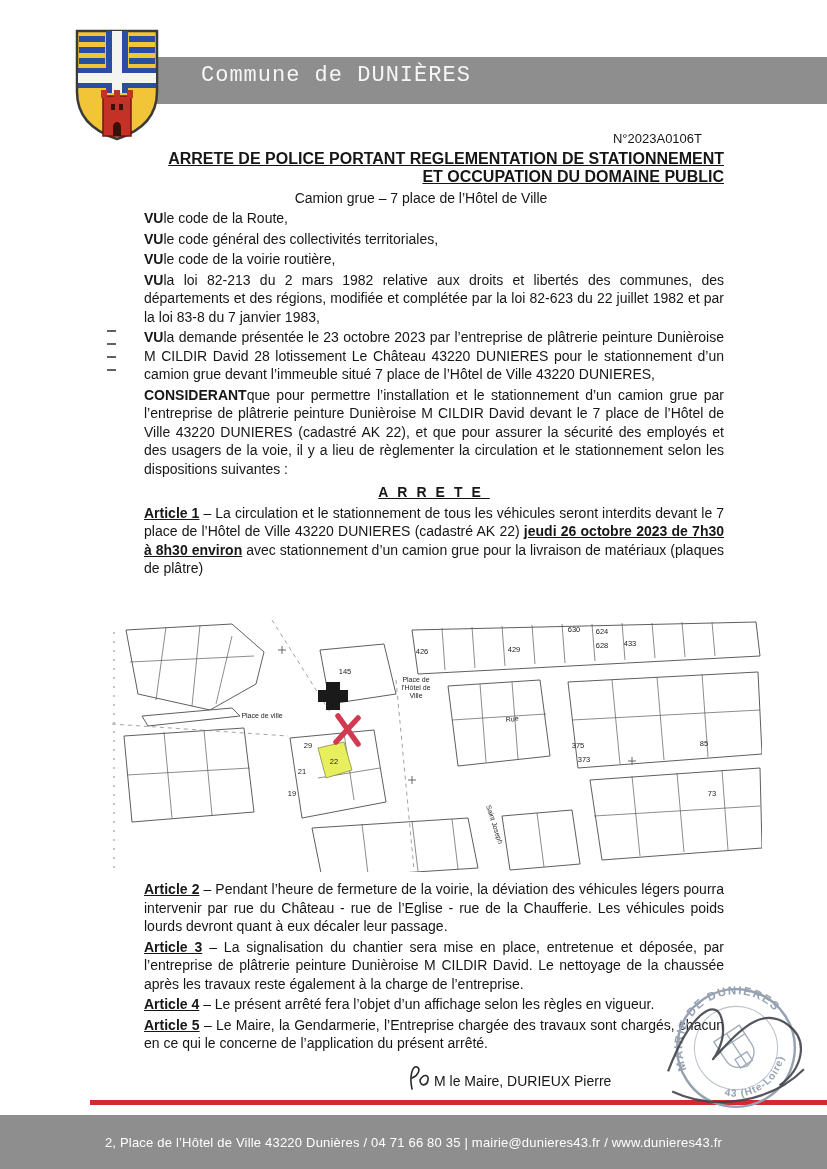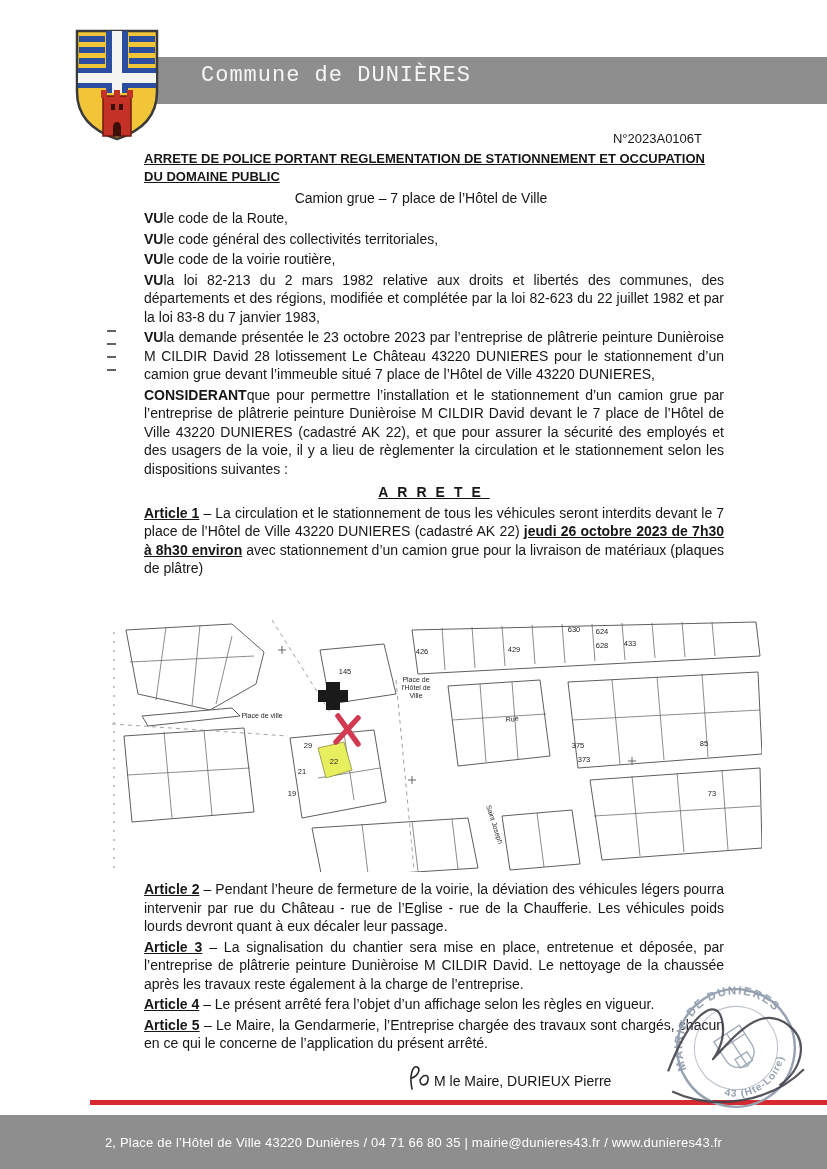--- a/index.html
+++ b/index.html
@@ -12,21 +12,21 @@
   .banner { position:absolute; left:97px; top:57px; right:0; height:47px; background:#8e8e8e; }
   .banner-title {
     position:absolute; left:104px; top:6px;
     font-family:Liberation Mono, monospace; font-size:22px; color:#f6f6f6; letter-spacing:1px;
   }
   .coat { position:absolute; left:70px; top:26px; width:94px; height:118px; }
   
   .content-top { position:absolute; left:144px; top:130px; width:580px; font-size:14px; line-height:18.5px; }
   .content-bottom { position:absolute; left:144px; top:878px; width:580px; font-size:14px; line-height:18.5px; }
   .doc-number { text-align:right; padding-right:22px; font-size:13px; }
-  .doc-title { text-align:left; font-weight:bold; text-decoration:underline; margin-top:1px; font-size:13px; }
+  .doc-title { text-align:right; font-weight:bold; text-decoration:underline; margin-top:1px; font-size:16px; }
   .doc-subtitle { text-align:center; padding-right:26px; margin-top:2px; }
   p.para { text-align:justify; margin-top:2px; }
   .vu-label { font-weight:bold; }
   .arrete-heading { text-align:center; font-weight:bold; text-decoration:underline; letter-spacing:9px; margin-top:5px; }
   .label-bu { font-weight:bold; text-decoration:underline; }
   .bold-underline { font-weight:bold; text-decoration:underline; }
   
   .map-figure { position:absolute; left:112px; top:620px; width:650px; height:252px; }
   .map-figure svg { width:100%; height:100%; }
   .parcel-outline { fill:#ffffff; stroke:#4c4c4c; stroke-width:0.9; }

